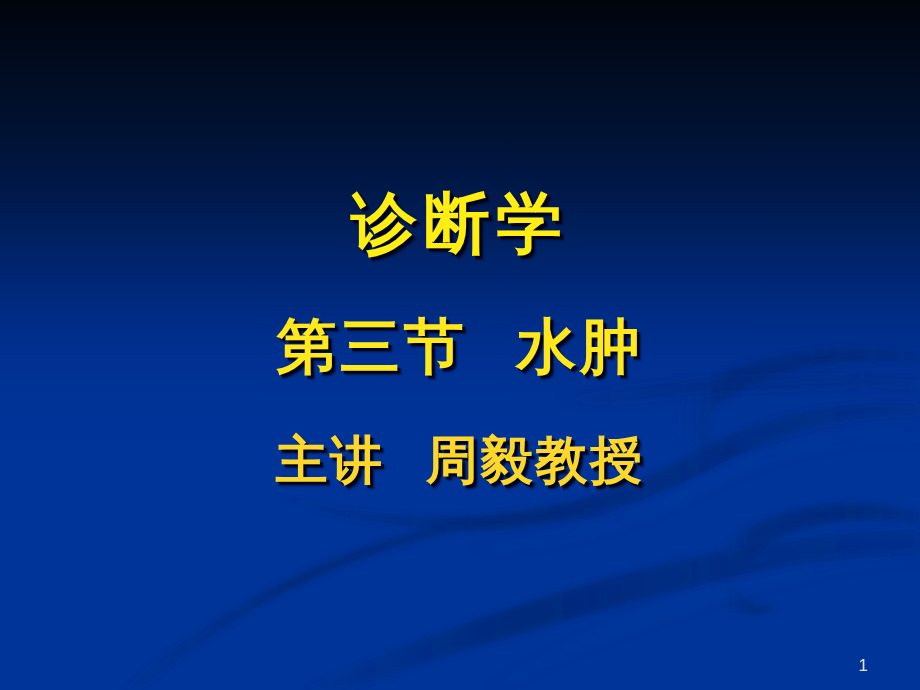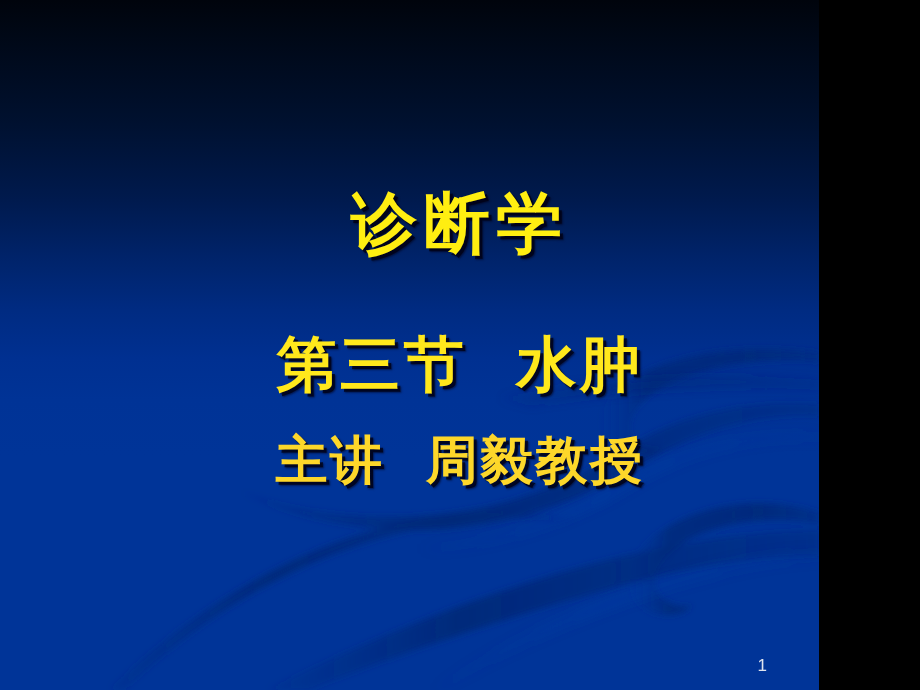--- a/index.html
+++ b/index.html
@@ -2,21 +2,21 @@
 <html><head>
 <meta charset="utf-8">
 <style>
   html, body {
     margin: 0;
     padding: 0;
     background: #000000;
   }
   #slide {
     position: relative;
-    width: 819px;
+    width: 920px;
     height: 690px;
     overflow: hidden;
     font-family: "DejaVu Sans", "Liberation Sans", sans-serif;
     background: linear-gradient(to bottom,
         #00040c 0%,
         #000a1c 8%,
         #001130 18%,
         #001a4e 29%,
         #00246c 38%,
         #002b82 45%,
@@ -57,21 +57,21 @@
        4px 4px 2px rgba(0,0,25,0.55);
   }
   #line-1 {
     top: 185px;
     font-size: 66px;
     line-height: 76px;
     letter-spacing: 0.10em;
     color: #ffee11;
   }
   #line-2 {
-    top: 328px;
+    top: 310px;
     font-size: 60px;
     line-height: 72px;
     letter-spacing: 0.06em;
     color: #ffe81c;
   }
   #line-3 {
     top: 428px;
     font-size: 52px;
     line-height: 64px;
     letter-spacing: 0.05em;

